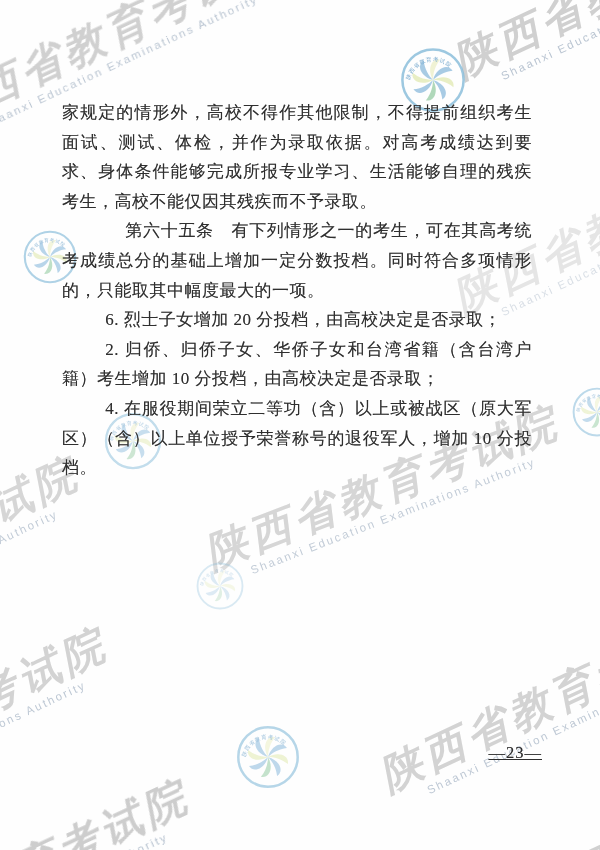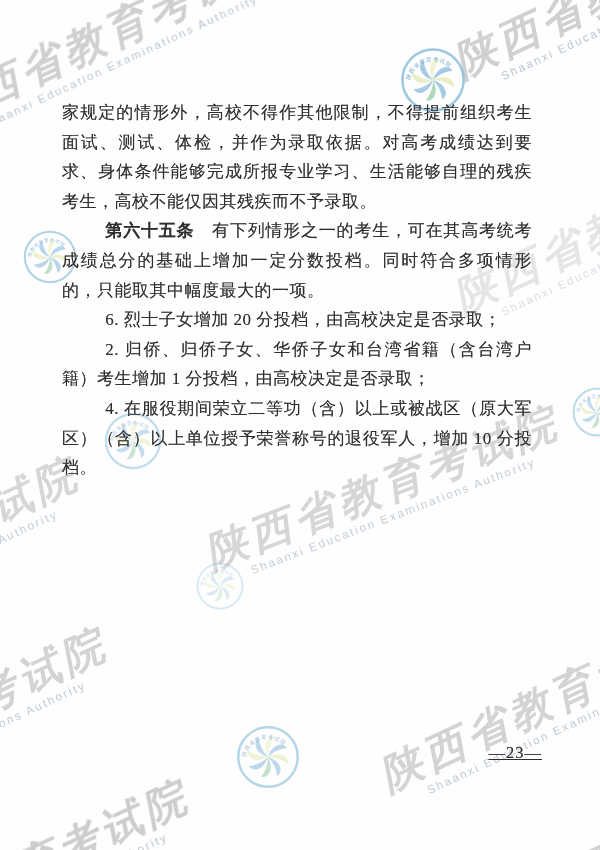--- a/index.html
+++ b/index.html
@@ -49,21 +49,21 @@
     z-index:2;
     font-size:17px;
     line-height:29.6px;
     color:#2f2f2f;
     text-align:justify;
     letter-spacing:.5px;
     text-shadow:0 0 .4px rgba(40,40,40,.45);
   }
   .doc-body p{margin:0;}
   .doc-body p.indent{text-indent:2.55em;}
-  .lead{font-weight:700;}
+  .lead{font-weight:400;margin-left:20px;}
   .page-number{
     position:absolute;
     right:58px;top:743px;
     z-index:2;
     font-size:16.5px;
     color:#2f2f2f;
     letter-spacing:1px;
     text-shadow:0 0 .4px rgba(40,40,40,.45);
     text-decoration:underline;
   }
@@ -185,17 +185,17 @@
         <path d="M40 40 C44 26 57 20 63 29 C53 30 45 35 40 40 Z" fill="#7fb3d8" fill-opacity="0.85" transform="rotate(270 40 40)"></path>
         <path d="M40 40 C44 26 57 20 63 29 C53 30 45 35 40 40 Z" fill="#e9ecc0" fill-opacity="0.85" transform="rotate(315 40 40)"></path>
         <path id="arc5" d="M12 46 A28 28 0 1 1 68 46" fill="none"></path>
         <text font-size="6.5" fill="#5795c2" letter-spacing="1" font-family="DejaVu Sans, sans-serif"><textPath href="#arc5" startOffset="6">陕西省教育考试院</textPath></text>
       </svg>
     </div>
   <div class="doc-body" id="docBody">
       <p class="">家规定的情形外，高校不得作其他限制，不得提前组织考生面试、测试、体检，并作为录取依据。对高考成绩达到要求、身体条件能够完成所报专业学习、生活能够自理的残疾考生，高校不能仅因其残疾而不予录取。</p>
       <p class="indent"><span class="lead">第六十五条</span>　有下列情形之一的考生，可在其高考统考成绩总分的基础上增加一定分数投档。同时符合多项情形的，只能取其中幅度最大的一项。</p>
       <p class="indent">6. 烈士子女增加 20 分投档，由高校决定是否录取；</p>
-      <p class="indent">2. 归侨、归侨子女、华侨子女和台湾省籍（含台湾户籍）考生增加 1 分投档，由高校决定是否录取；</p>
+      <p class="indent">2. 归侨、归侨子女、华侨子女和台湾省籍（含台湾户籍）考生增加 10 分投档，由高校决定是否录取；</p>
       <p class="indent">4. 在服役期间荣立二等功（含）以上或被战区（原大军区）（含）以上单位授予荣誉称号的退役军人，增加 10 分投档。</p>
     </div>
   <div class="page-number">—23—</div>
 </div>
 
 </body></html>

